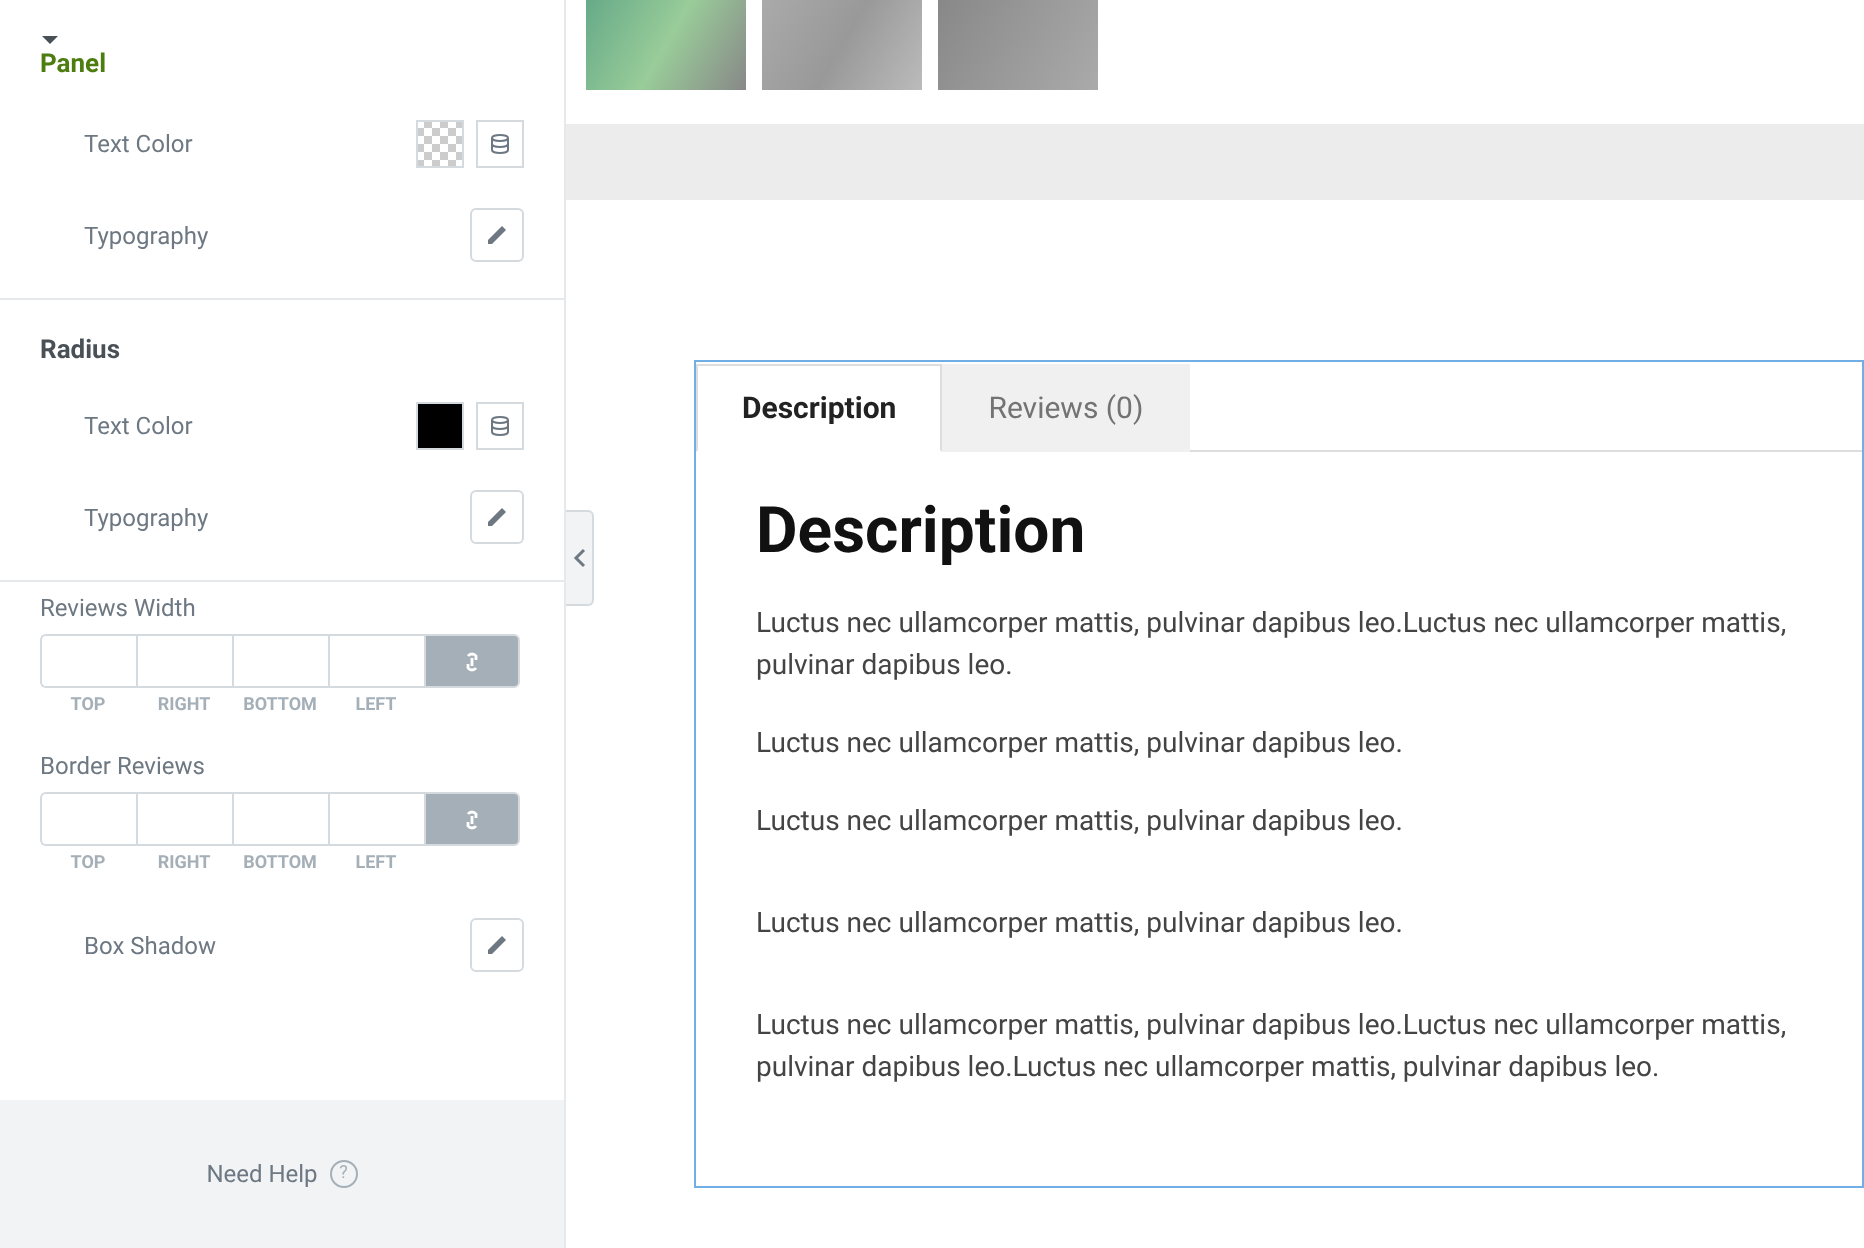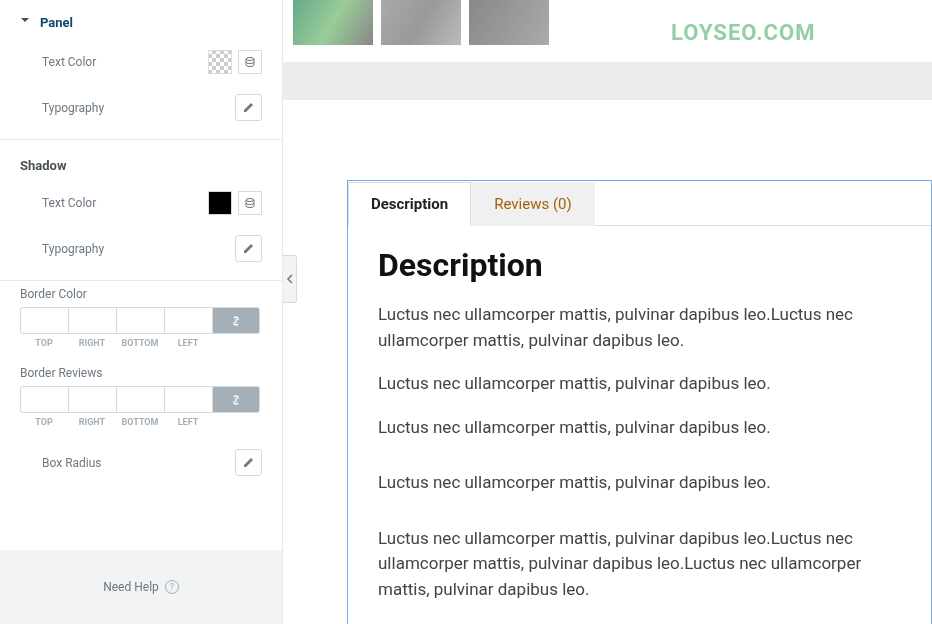--- a/index.html
+++ b/index.html
@@ -1,18 +1,18 @@
 <!DOCTYPE html>
 <html><head>
 <meta charset="utf-8">
 <style>
 * { margin: 0; padding: 0; box-sizing: border-box; font-family: -apple-system, BlinkMacSystemFont, "Segoe UI", Roboto, Arial, sans-serif; }
 body { width: 932px; height: 624px; overflow: hidden; background: #fff; display: flex; position: relative; }
 .sidebar { width: 283px; height: 100%; background: #fff; border-right: 1px solid #e6e9ec; display: flex; flex-direction: column; }
-.panel-header { display: flex; padding: 15px 20px 10px; font-weight: 700; font-size: 13px; color: #0c4a6e; }
+.panel-header { display: flex; padding: 15px 20px 10px; font-weight: 700; font-size: 13px; color: #4d7c0f; flex-direction: column; }
 .panel-header svg { margin-right: 10px; }
 .control-row { display: flex; align-items: center; justify-content: space-between; padding: 10px 20px; margin-left: 22px; }
 .control-label { font-size: 12px; color: #6d7882; }
 .heading-label { font-size: 13px; font-weight: 700; color: #495157; padding: 18px 20px 8px; }
 .control-right { display: flex; align-items: center; gap: 6px; }
 .color-swatch { width: 24px; height: 24px; border: 1px solid #d5dadf; display: flex; align-items: center; justify-content: center; cursor: pointer; }
 .color-swatch.transparent { background: repeating-conic-gradient(#ccc 0% 25%, #fff 0% 50%) 50% / 8px 8px; }
 .color-swatch.black { background: #000; }
 .lib-btn { width: 24px; height: 24px; border: 1px solid #d5dadf; display: flex; align-items: center; justify-content: center; cursor: pointer; background: #fff; }
 .icon-btn { width: 27px; height: 27px; border: 1px solid #d5dadf; border-radius: 3px; display: flex; align-items: center; justify-content: center; cursor: pointer; background: #fff; }
@@ -32,25 +32,25 @@
 .top-thumbs { height: 50px; background: #fff; display: flex; gap: 8px; padding-left: 10px; position: relative; }
 .thumb { width: 80px; height: 45px; background: linear-gradient(120deg, #6a8 0%, #9c9 50%, #888 100%); }
 .thumb.t2 { background: linear-gradient(120deg, #aaa 0%, #999 50%, #bbb 100%); }
 .thumb.t3 { background: linear-gradient(120deg, #888 0%, #aaa 100%); }
 .watermark { position: absolute; left: 388px; top: 20px; font-size: 22px; font-weight: 700; color: #88c9a0; text-shadow: 0 0 2px #fff; letter-spacing: 1px; opacity: 0.9; }
 .gray-strip { height: 38px; background: #ececec; margin-top: 12px; }
 .collapse-toggle { position: absolute; left: 0; top: 255px; width: 14px; height: 48px; background: #f1f3f5; border: 1px solid #d5dadf; border-left: none; border-radius: 0 3px 3px 0; display: flex; align-items: center; justify-content: center; cursor: pointer; color: #6d7882; font-size: 12px; }
 .product-area { padding: 80px 0 0 64px; }
 .tabs-box { border: 1px solid #72aee6; background: #fff; }
 .tabs-row { display: flex; border-bottom: 1px solid #ddd; }
-.tab { padding: 12px 22px; font-size: 15px; color: #a16207; cursor: pointer; border: 1px solid transparent; background: #f0f0f0; position: relative; top: 1px; }
+.tab { padding: 12px 22px; font-size: 15px; color: #737373; cursor: pointer; border: 1px solid transparent; background: #f0f0f0; position: relative; top: 1px; }
 .tab.active { background: #fff; border: 1px solid #ddd; border-bottom: 1px solid #fff; font-weight: 700; color: #222; }
 .tab-content { padding: 20px 30px 30px; }
 .tab-content h2 { font-size: 32px; font-weight: 700; color: #111; margin-bottom: 18px; }
-.tab-content p { font-size: 17px; color: #444; line-height: 1.5; margin-bottom: 18px; }
+.tab-content p { font-size: 14px; color: #444; line-height: 1.5; margin-bottom: 18px; }
 </style>
 </head>
 <body>
 
 <div class="sidebar">
   <div class="panel-header">
     <svg width="10" height="10" viewBox="0 0 10 10">
         <path d="M1 3 L5 7 L9 3 Z" fill="#495157"></path>
       </svg>
     <span>Panel</span>
@@ -76,21 +76,21 @@
       <div class="icon-btn">
         <svg width="13" height="13" viewBox="0 0 13 13">
             <path d="M2 11 L2 9 L9 2 L11 4 L4 11 Z" fill="#6d7882"></path>
           </svg>
       </div>
     </div>
   </div>
 
   <div class="divider"></div>
 
-  <div class="heading-label">Shadow</div>
+  <div class="heading-label">Radius</div>
 
   <div class="control-row">
     <span class="control-label">Text Color</span>
     <div class="control-right">
       <div class="color-swatch black"></div>
       <div class="lib-btn">
         <svg width="12" height="12" viewBox="0 0 12 12">
             <ellipse cx="6" cy="3" rx="4" ry="1.5" fill="none" stroke="#6d7882" stroke-width="1"></ellipse>
             <path d="M2 3 V9 A4 1.5 0 0 0 10 9 V3" fill="none" stroke="#6d7882" stroke-width="1"></path>
             <path d="M2 6 A4 1.5 0 0 0 10 6" fill="none" stroke="#6d7882" stroke-width="1"></path>
@@ -106,21 +106,21 @@
         <svg width="13" height="13" viewBox="0 0 13 13">
             <path d="M2 11 L2 9 L9 2 L11 4 L4 11 Z" fill="#6d7882"></path>
           </svg>
       </div>
     </div>
   </div>
 
   <div class="divider"></div>
 
   <div class="dim-row">
-    <div class="dim-label">Border Color</div>
+    <div class="dim-label">Reviews Width</div>
     <div class="dim-inputs">
       <input type="text" style="">
       <input type="text" style="">
       <input type="text" style="">
       <input type="text" style="">
       <div class="link-btn">
         <svg width="14" height="14" viewBox="0 0 14 14">
             <path d="M5 4 A2.5 2.5 0 0 1 9 4 L9 6 M9 10 A2.5 2.5 0 0 1 5 10 L5 8 M7 5 L7 9" fill="none" stroke="#fff" stroke-width="1.4"></path>
           </svg>
       </div>
@@ -148,21 +148,21 @@
     </div>
     <div class="dim-sub-labels">
       <span>TOP</span>
       <span>RIGHT</span>
       <span>BOTTOM</span>
       <span>LEFT</span>
     </div>
   </div>
 
   <div class="control-row" style="margin-top:12px">
-    <span class="control-label">Box Radius</span>
+    <span class="control-label">Box Shadow</span>
     <div class="control-right">
       <div class="icon-btn">
         <svg width="13" height="13" viewBox="0 0 13 13">
             <path d="M2 11 L2 9 L9 2 L11 4 L4 11 Z" fill="#6d7882"></path>
           </svg>
       </div>
     </div>
   </div>
 
   <div class="sidebar-spacer"></div>
@@ -172,21 +172,20 @@
     <span class="help-icon">?</span>
   </div>
 </div>
 
 <div class="main">
   <div class="top-thumbs">
     <div class="thumb"></div>
     <div class="thumb t2"></div>
     <div class="thumb t3"></div>
   </div>
-  <div class="watermark">LOYSEO.COM</div>
   <div class="gray-strip"></div>
 
   <div class="collapse-toggle">
     <svg width="8" height="12" viewBox="0 0 8 12">
         <path d="M6 2 L2 6 L6 10" fill="none" stroke="#6d7882" stroke-width="1.5"></path>
       </svg>
   </div>
 
   <div class="product-area">
     <div class="tabs-box">

